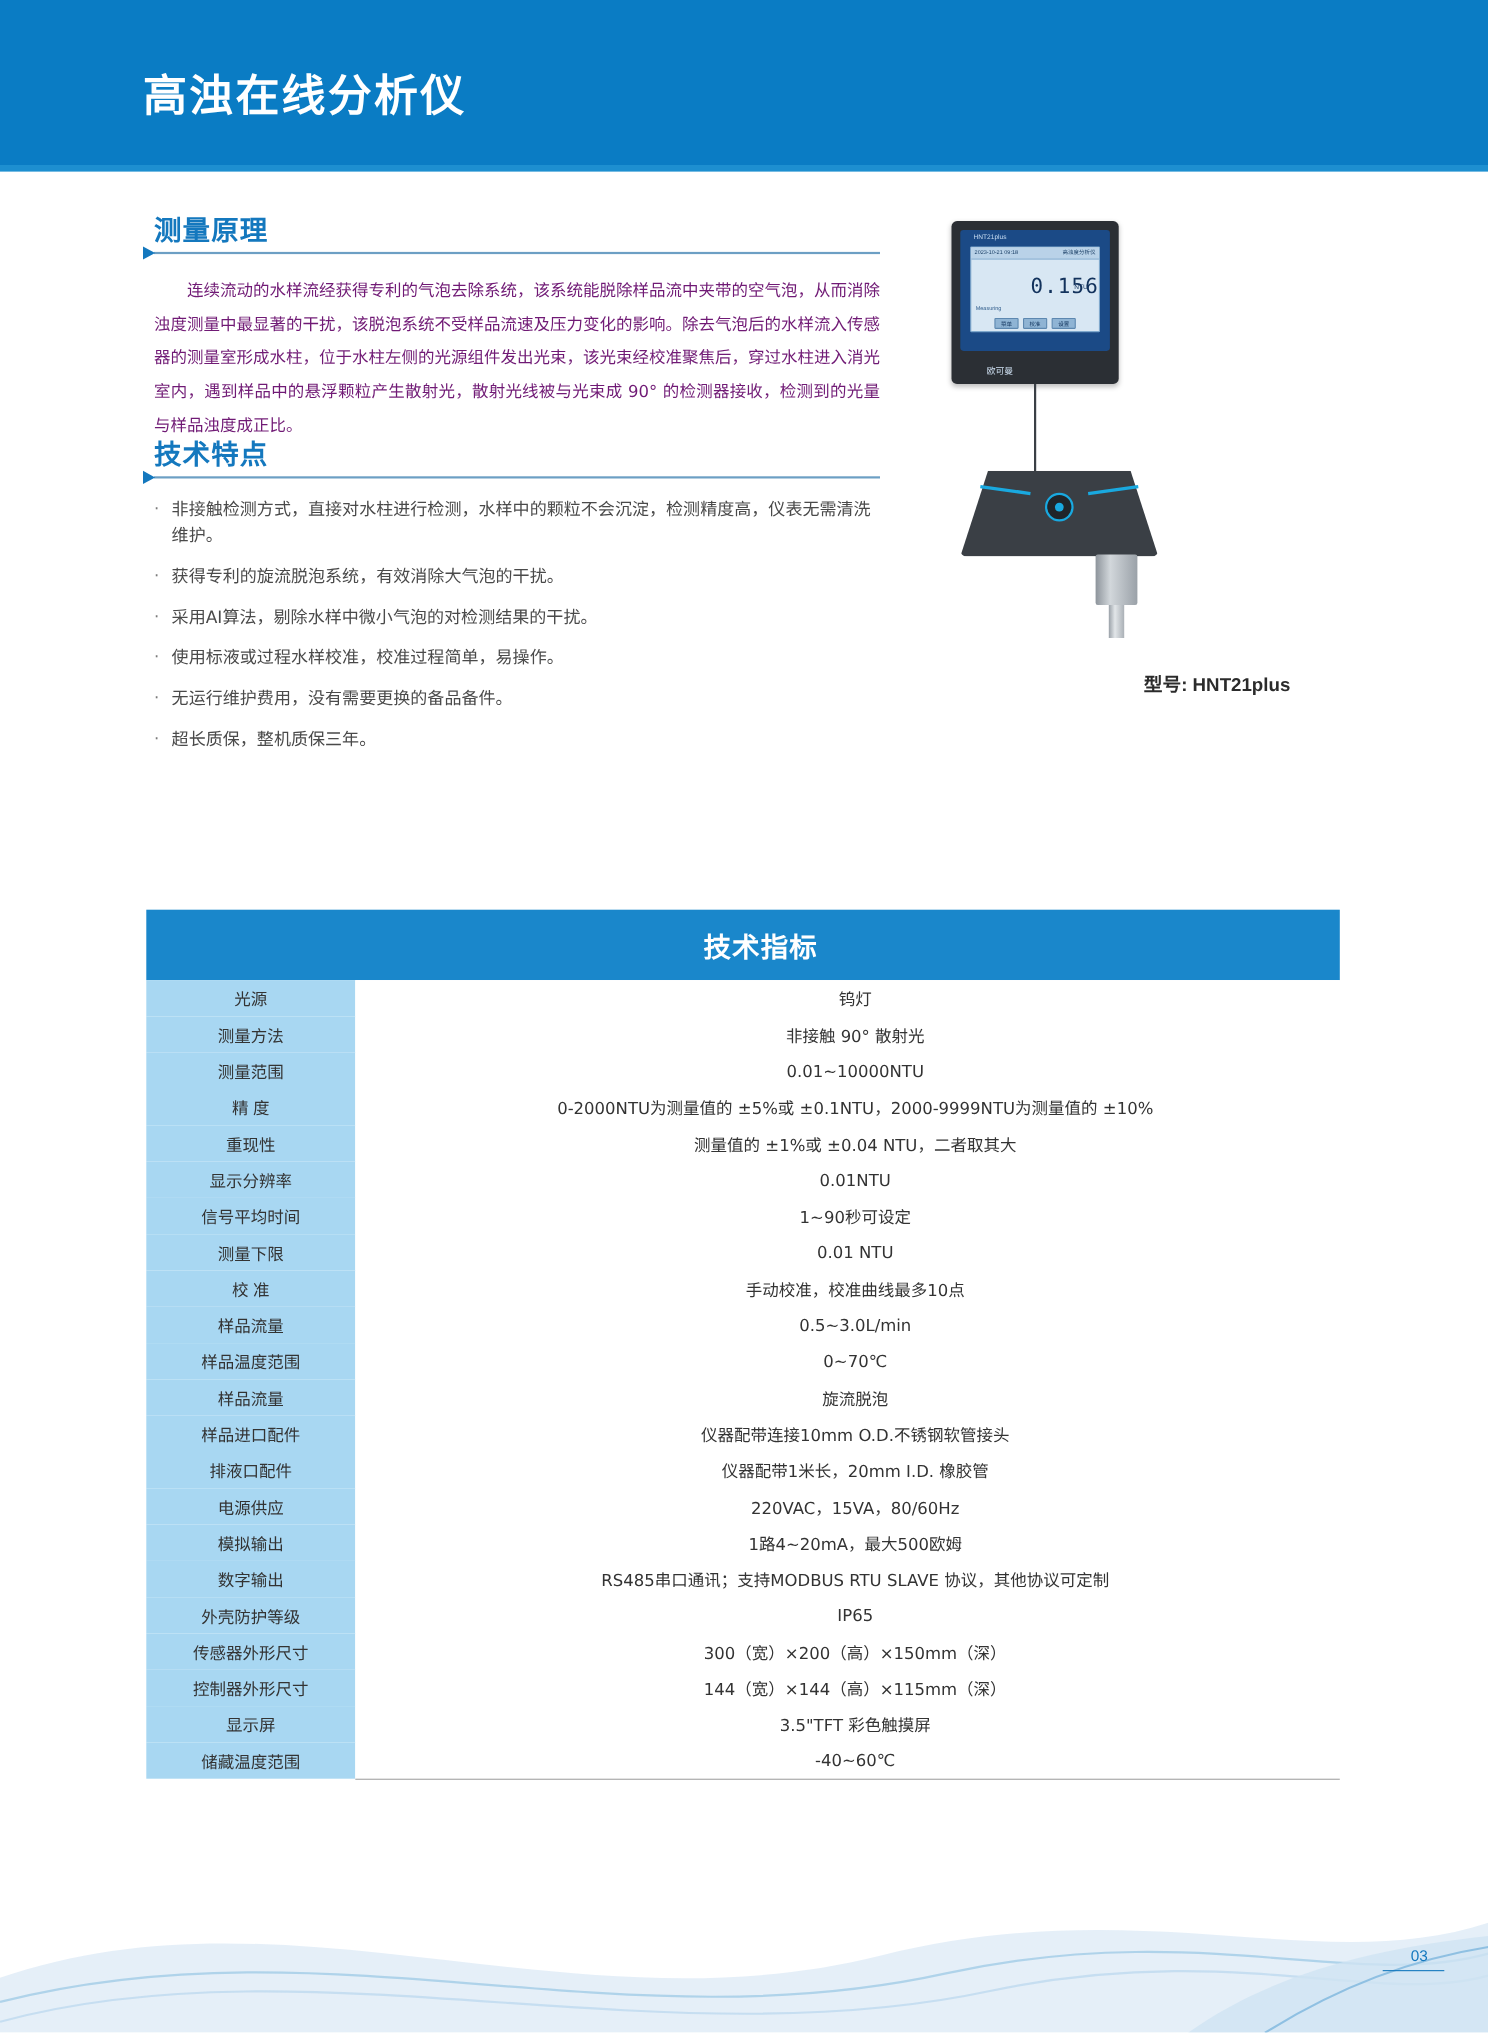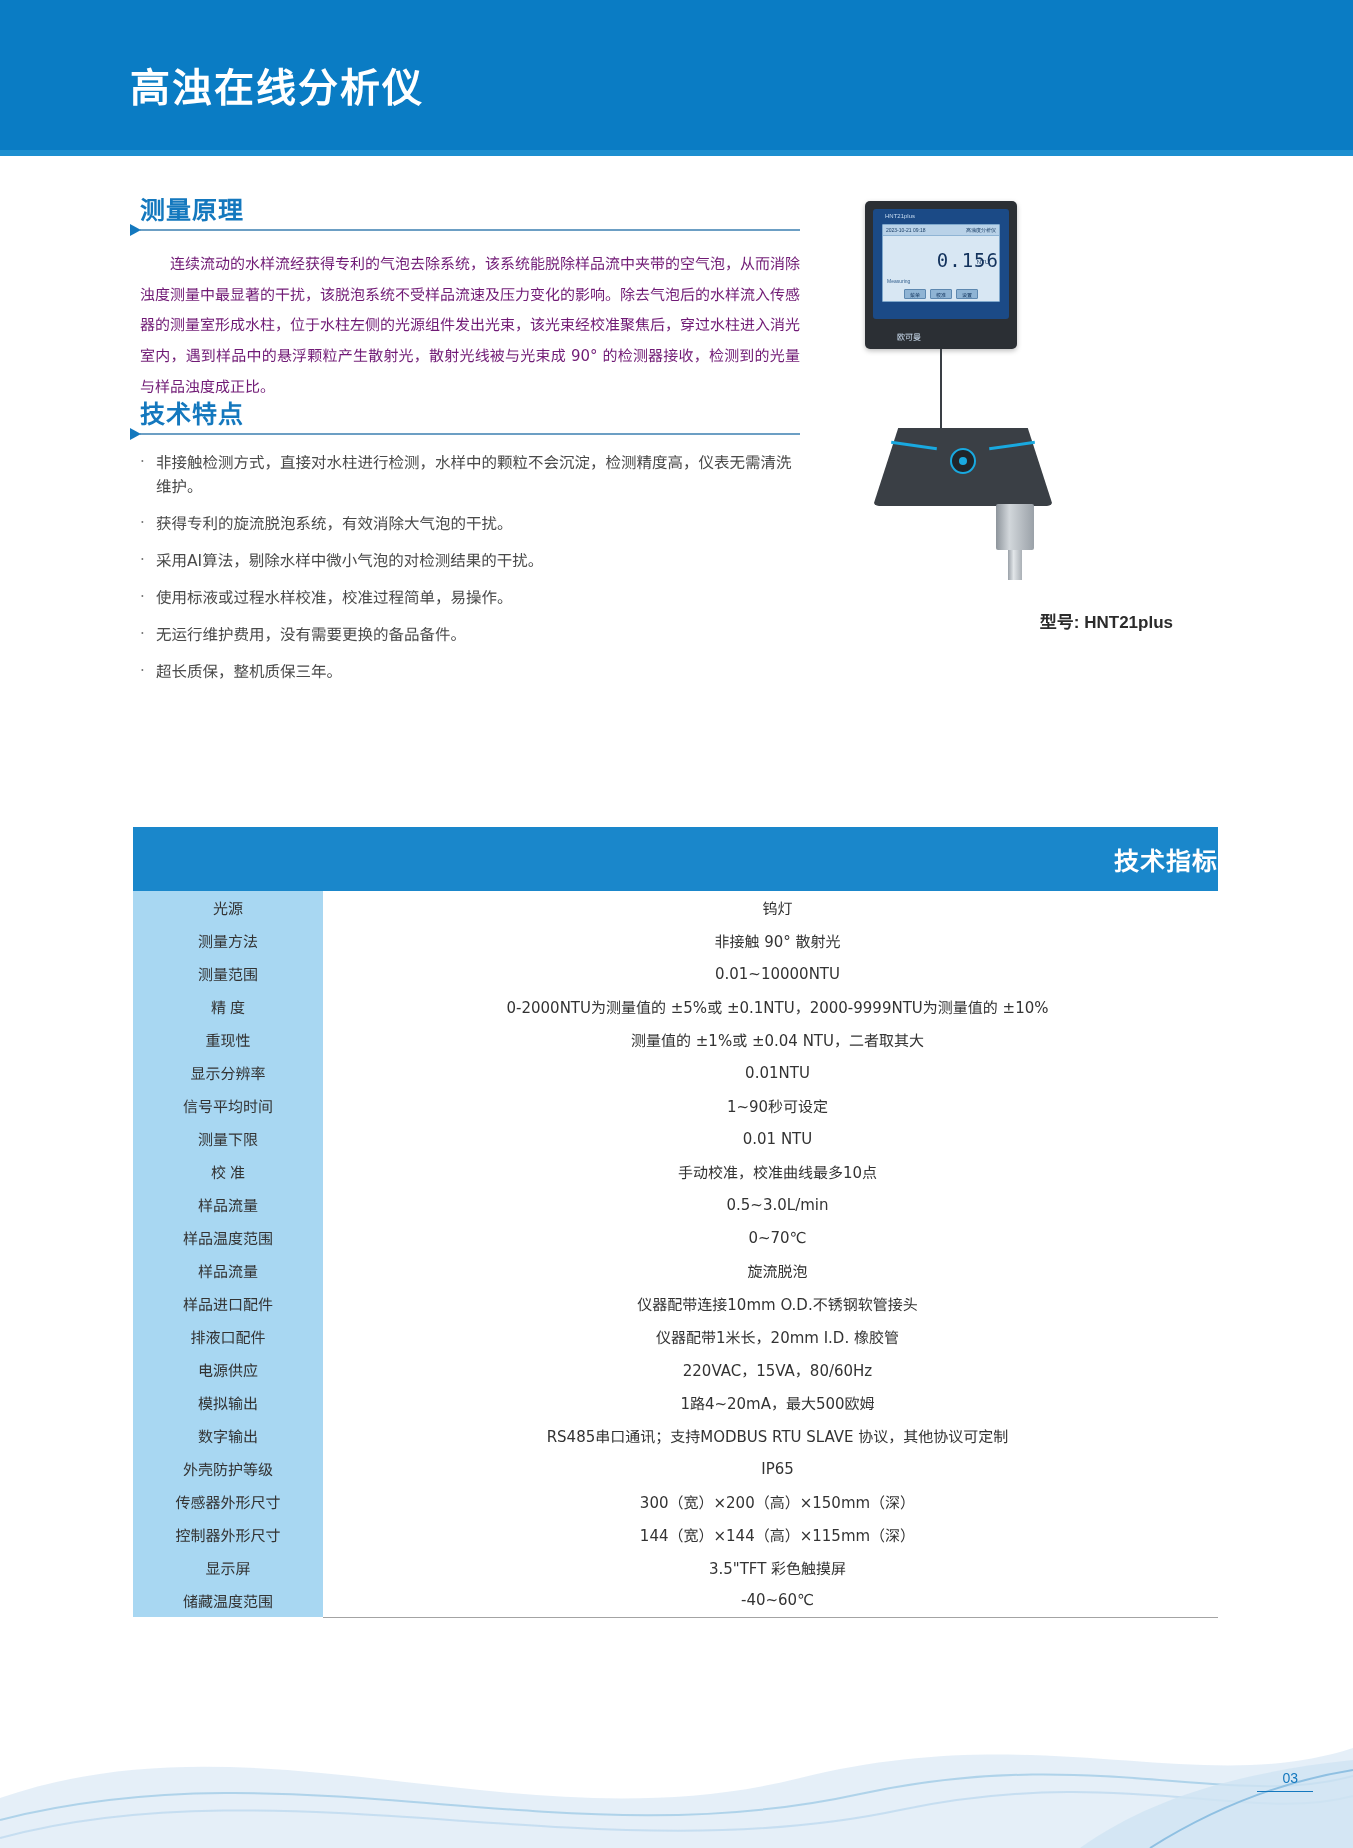--- a/index.html
+++ b/index.html
@@ -164,21 +164,21 @@
   }
 
   
   .spec-table {
     position: absolute; left: 133px; top: 827px; width: 1085px;
     border-collapse: collapse;
   }
   .spec-caption {
     background: #1a87cb; color: #ffffff;
     font-size: 25px; font-weight: bold; letter-spacing: 1px;
-    text-align: right; padding: 14px 0 14px 32px; height: 62px;
+    text-align: center; padding: 14px 0 14px 32px; height: 62px;
   }
   .spec-table td { border: none; }
   .spec-key {
     width: 190px; background: #a8d7f2; color: #333333;
     font-size: 15px; text-align: center; vertical-align: middle;
     height: 33px; padding: 4px 6px;
     border-bottom: 1px solid #ffffff;
   }
   .spec-val {
     background: #ffffff; color: #333333;

